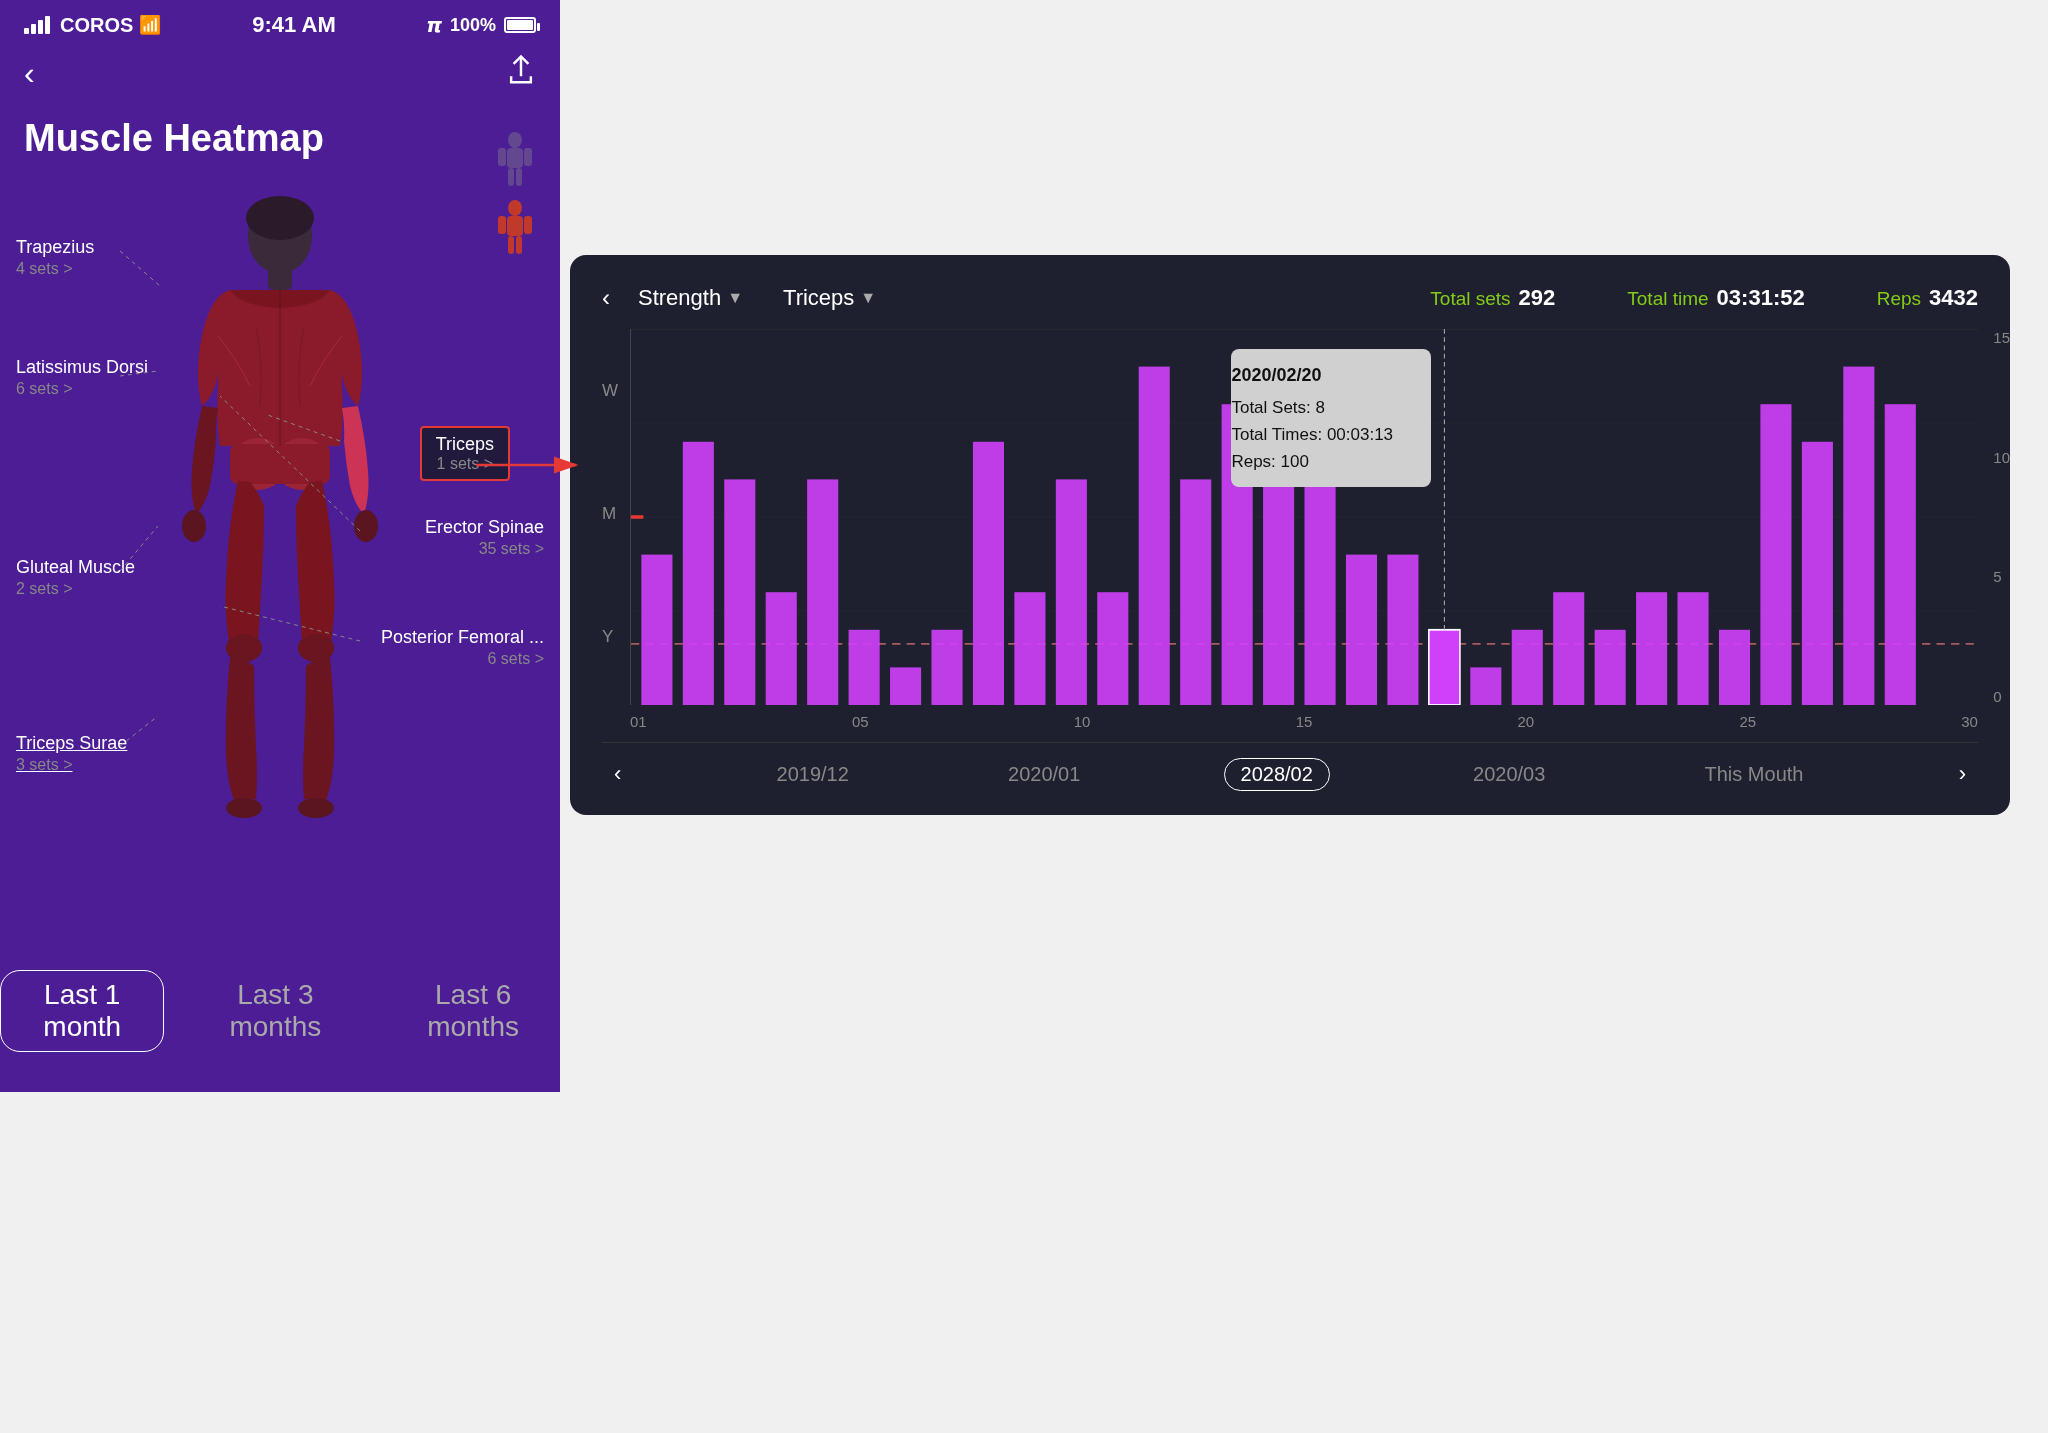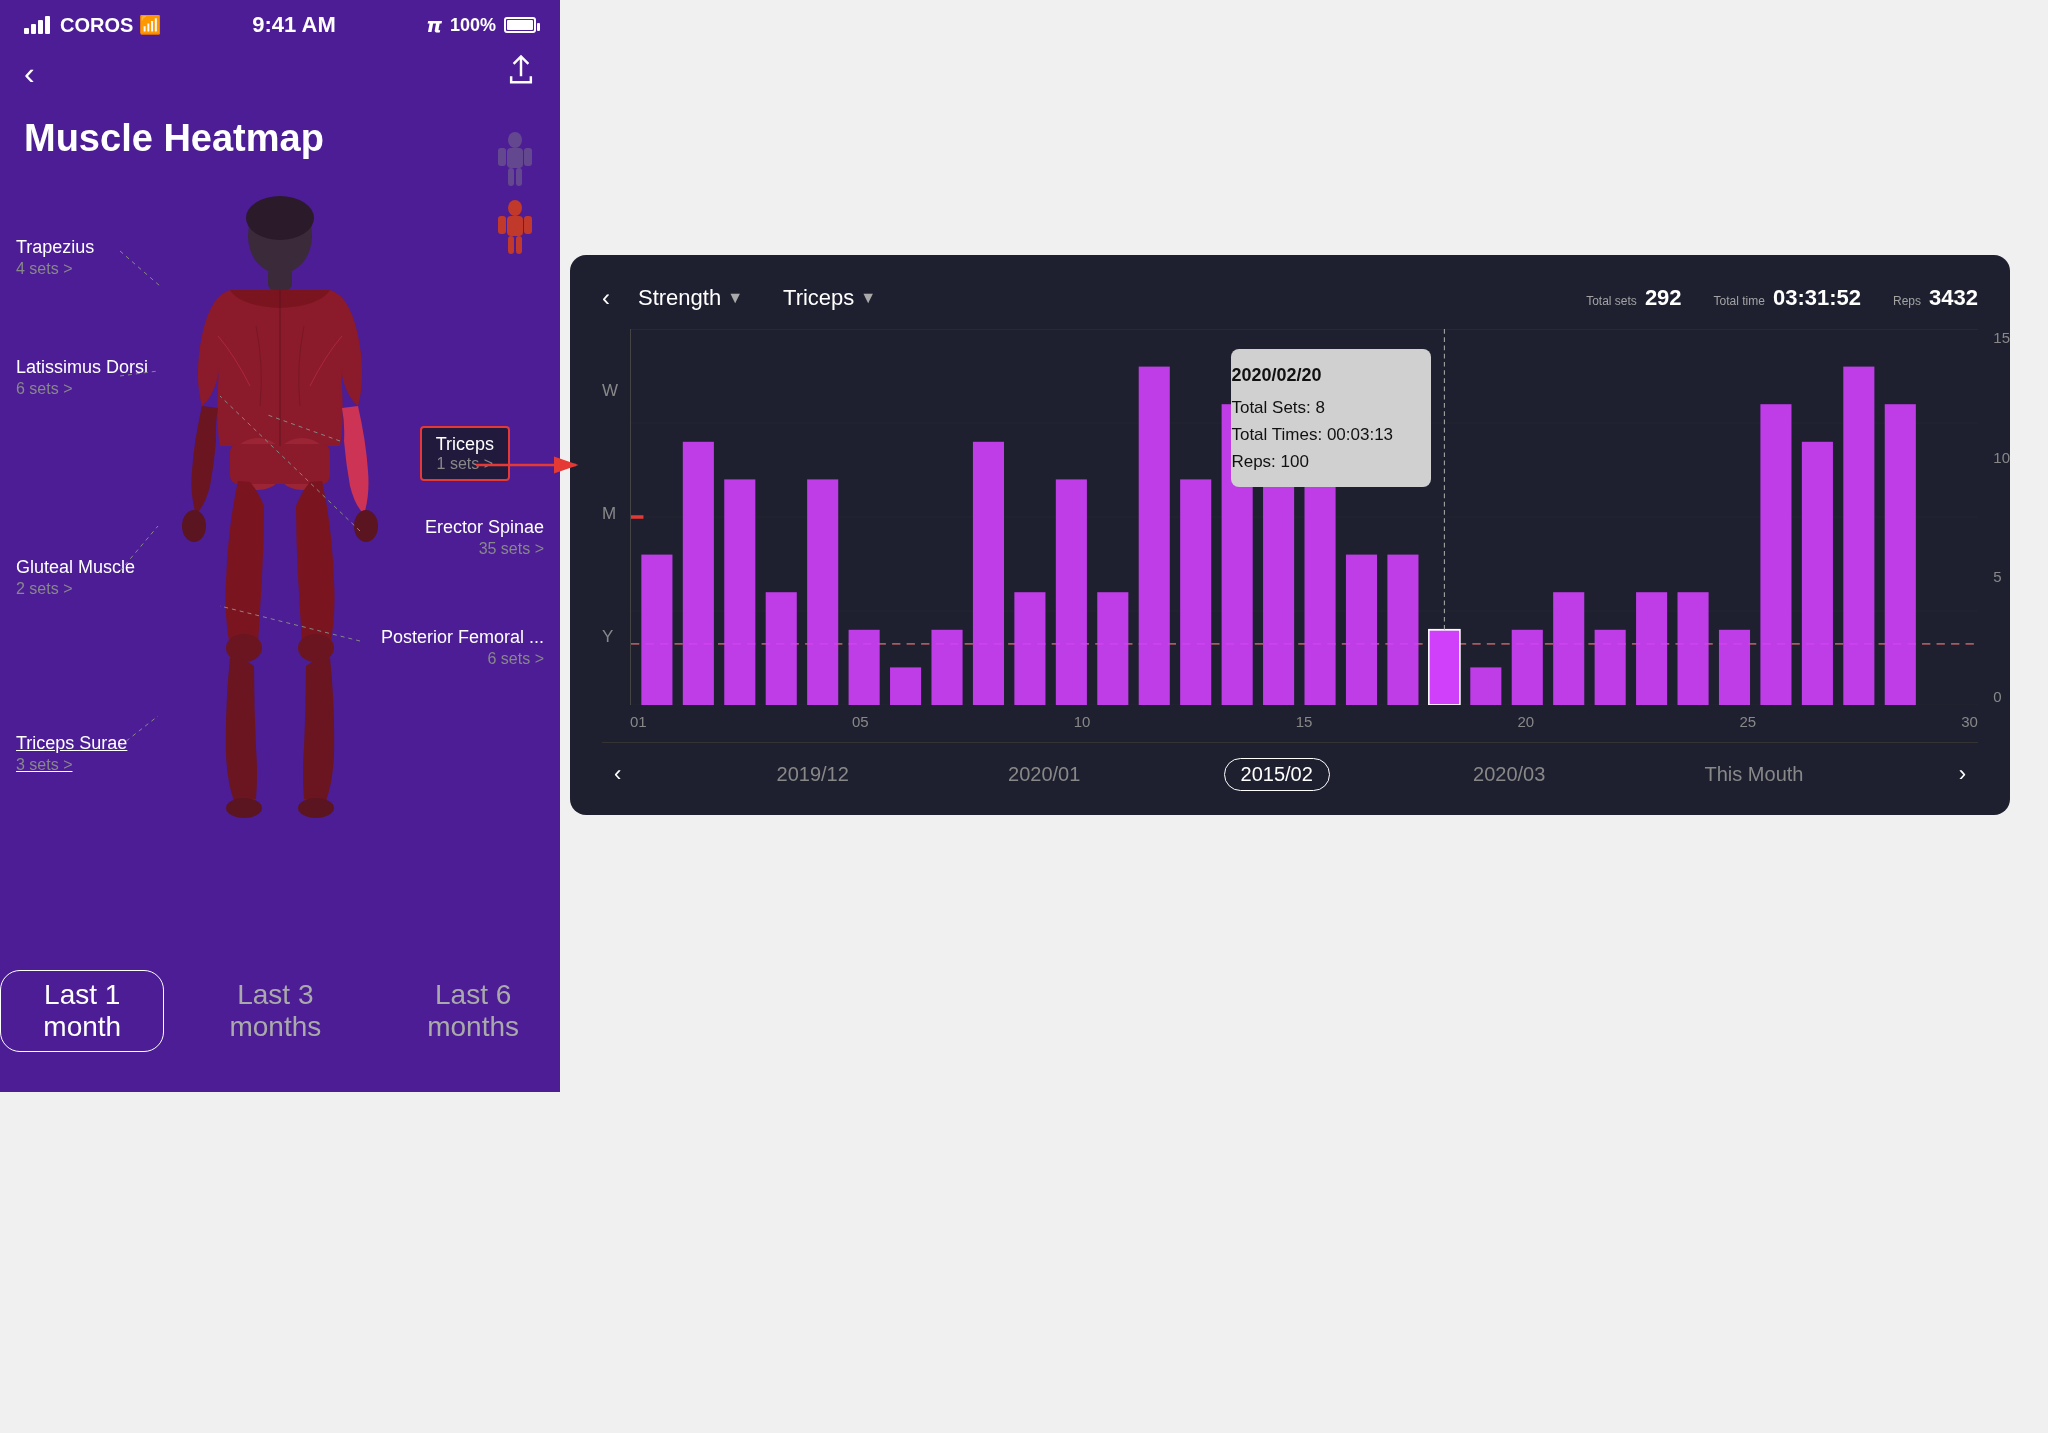--- a/index.html
+++ b/index.html
@@ -173,21 +173,21 @@
     }
     .dropdown-btn .caret { font-size: 16px; color: #aaa; }
 
     .chart-stats {
       margin-left: auto;
       display: flex;
       gap: 32px;
       align-items: baseline;
     }
     .stat-item { display: flex; align-items: baseline; gap: 8px; }
-    .stat-label { color: #a3a3a3; font-size: 12px; }
+    .stat-label { color: #84cc16; font-size: 19px; margin-left: 40px; }
     .stat-value { color: white; font-size: 22px; font-weight: 600; }
 
     .chart-body {
       flex: 1;
       position: relative;
       display: flex;
     }
 
     .chart-area {
       flex: 1;
@@ -550,18 +550,18 @@
         <span>25</span>
         <span>30</span>
       </div>
     </div>
   </div>
 
   <div class="month-nav">
     <button class="month-nav-btn">‹</button>
     <span class="month-item">2019/12</span>
     <span class="month-item">2020/01</span>
-    <span class="month-item active">2015/02</span>
+    <span class="month-item active">2028/02</span>
     <span class="month-item">2020/03</span>
     <span class="month-item">This Mouth</span>
     <button class="month-nav-btn">›</button>
   </div>
 </div>
 
 </body></html>

